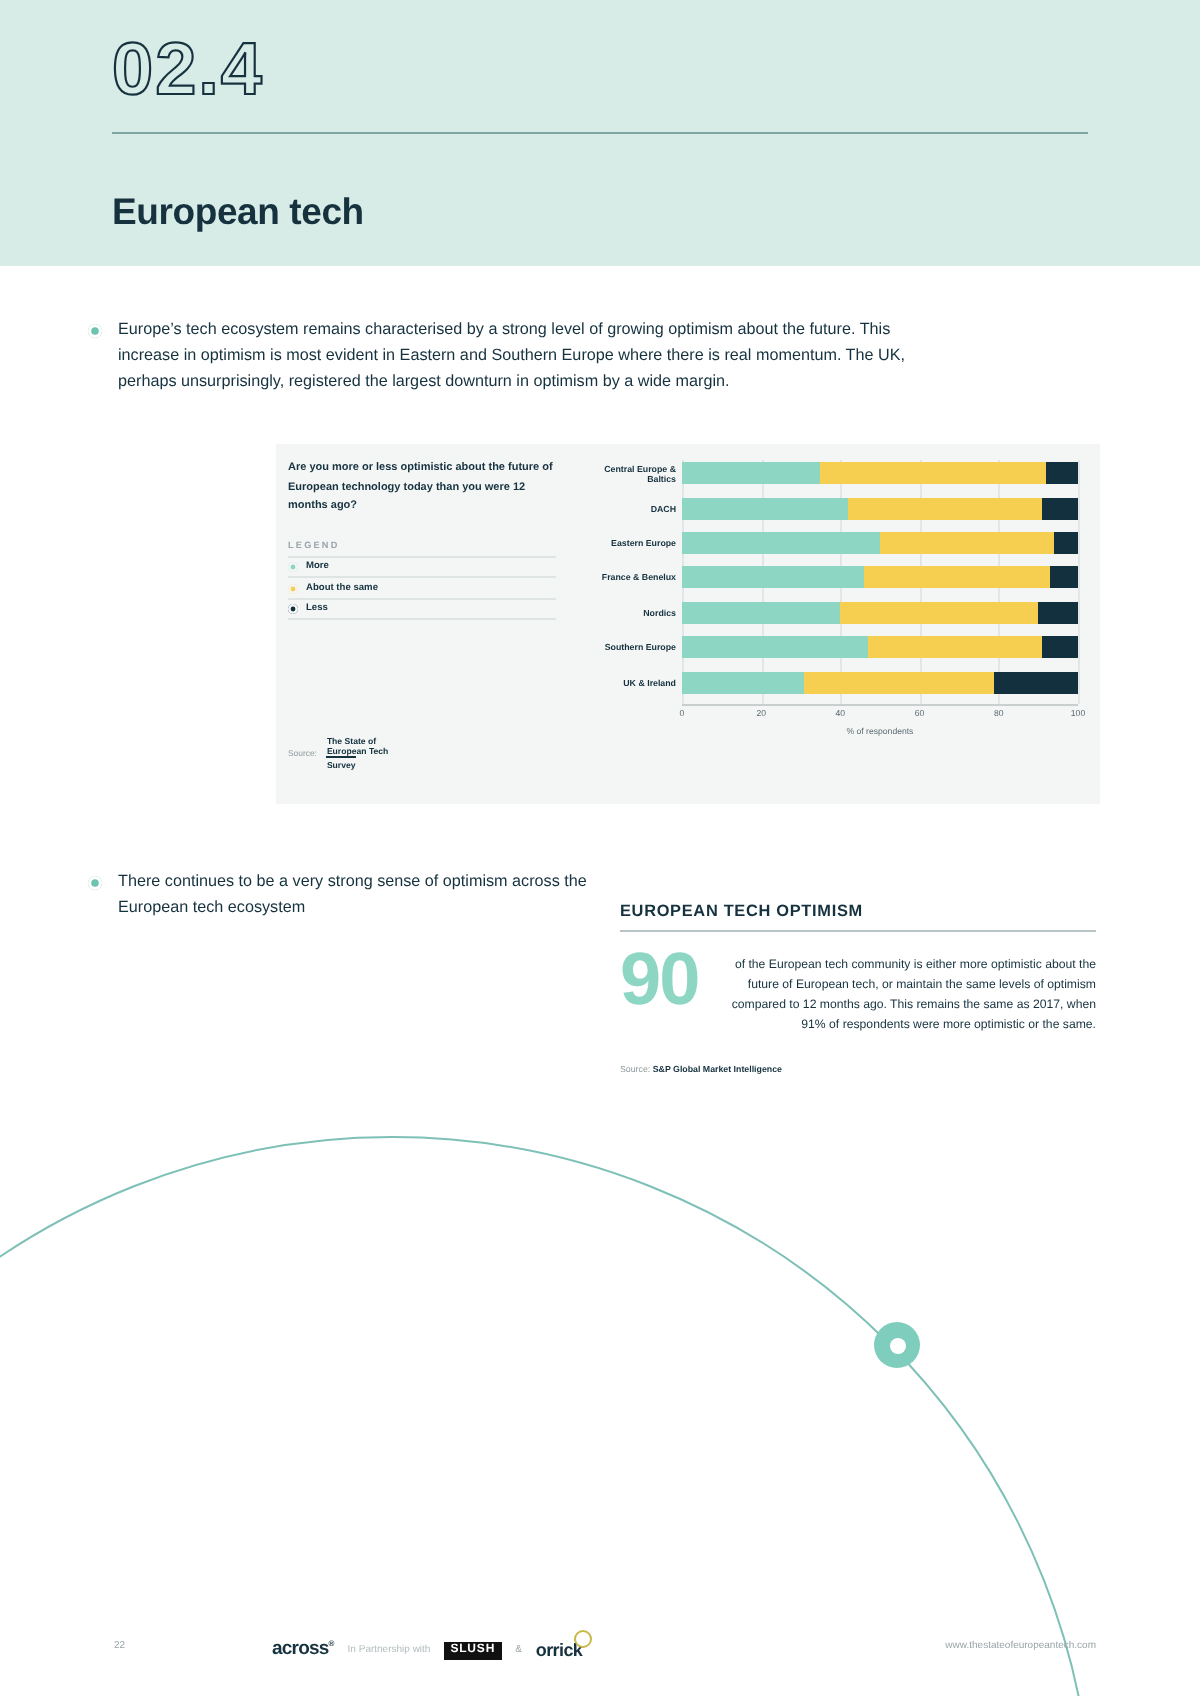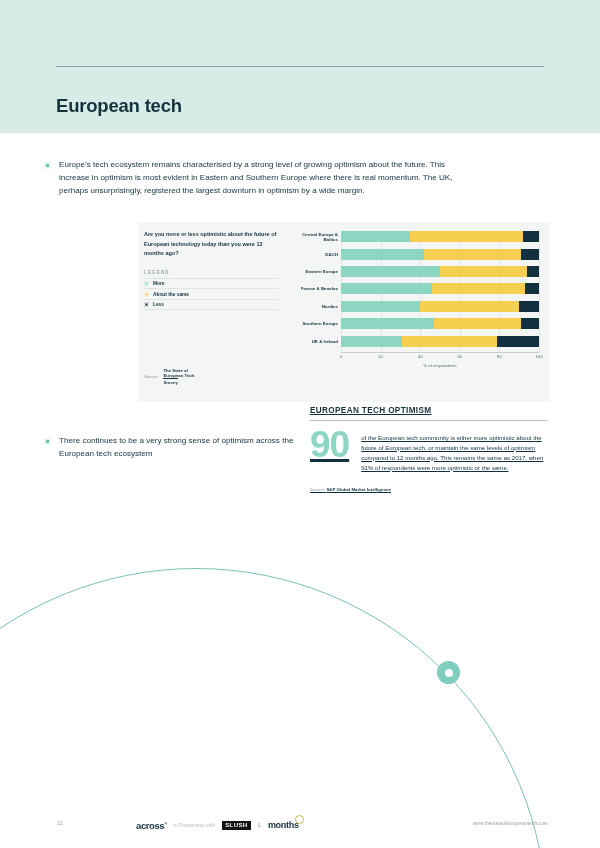--- a/index.html
+++ b/index.html
@@ -66,24 +66,24 @@
   .tick{position:absolute;top:128px;font-size:4.3px;color:#5c6b70;transform:translateX(-50%);}
   .xlabel{position:absolute;left:53px;top:137px;width:198px;text-align:center;font-size:4.3px;color:#5c6b70;}
 
   
   .src-wrap{position:absolute;left:6px;top:146px;display:flex;align-items:center;gap:5px;}
   .src-word{font-size:4.2px;color:#8d989b;}
   .src-logo{font-size:4.3px;font-weight:700;line-height:1.2;color:#16323f;}
   .src-logo .u{border-top:1.1px solid #16323f;display:inline-block;padding-top:.5px;}
 
   
-  .stat{position:absolute;left:310px;top:406px;width:238px;text-decoration:underline;}
+  .stat{position:absolute;left:310px;top:451px;width:238px;}
   .stat-title{font-size:8.2px;font-weight:700;letter-spacing:.35px;color:#16323f;}
   .stat-rule{margin-top:5px;width:238px;height:.8px;background:#b9c4c6;}
-  .stat-body{display:flex;gap:12px;margin-top:7px;}
+  .stat-body{display:flex;gap:12px;margin-top:7px;text-align:right;}
   .stat-num{
     font-size:37px;line-height:.92;font-weight:700;color:#8ed6c4;letter-spacing:-1px;
     flex:0 0 auto;
   }
   .stat-copy{font-size:6.1px;line-height:1.63;color:#16323f;padding-top:5px;}
   .stat-src{margin-top:15px;font-size:4.4px;color:#8d989b;}
   .stat-src b{color:#16323f;}
 
   
   .arc{position:absolute;left:-155px;top:568px;width:700px;height:700px;
@@ -105,20 +105,21 @@
   .amp{font-size:5px;color:#9aa5a8;}
   .logo-orrick{font-size:9px;font-weight:700;letter-spacing:-.3px;color:#16323f;position:relative;}
   .orrick-ring{position:absolute;right:-5px;top:-5px;width:7px;height:7px;border-radius:50%;
                border:1.4px solid #c9b84a;}
   .furl{position:absolute;right:52px;top:4px;font-size:5px;color:#9aa5a8;}
 </style>
 </head>
 <body>
 
 <div class="header">
+  <div class="sec-num">02.4</div>
   <div class="hdr-rule"></div>
   <div class="hdr-title">
     <br>
     <span>European tech</span>
   </div>
 </div>
 
 <div class="bullet-row" id="bullet1">
   <div class="bdot"></div>
   <div class="btext">Europe’s tech ecosystem remains characterised by a strong level of growing optimism about the future. This increase in optimism is most evident in Eastern and Southern Europe where there is real momentum. The UK, perhaps unsurprisingly, registered the largest downturn in optimism by a wide margin.</div>
@@ -255,16 +256,16 @@
 <div class="arc"></div>
 <div class="donut"></div>
 
 <div class="footer">
   <div class="pageno">22</div>
   <div class="fcenter">
     <span class="logo-atomico"><span>across</span><sup>®</sup></span>
     <span class="inpart">In Partnership with</span>
     <span class="logo-slush">SLUSH</span>
     <span class="amp">&amp;</span>
-    <span class="logo-orrick"><span>months</span><span class="orrick-ring"></span></span>
+    <span class="logo-orrick"><span>orrick</span><span class="orrick-ring"></span></span>
   </div>
   <div class="furl">www.thestateofeuropeantech.com</div>
 </div>
 
 </body></html>

